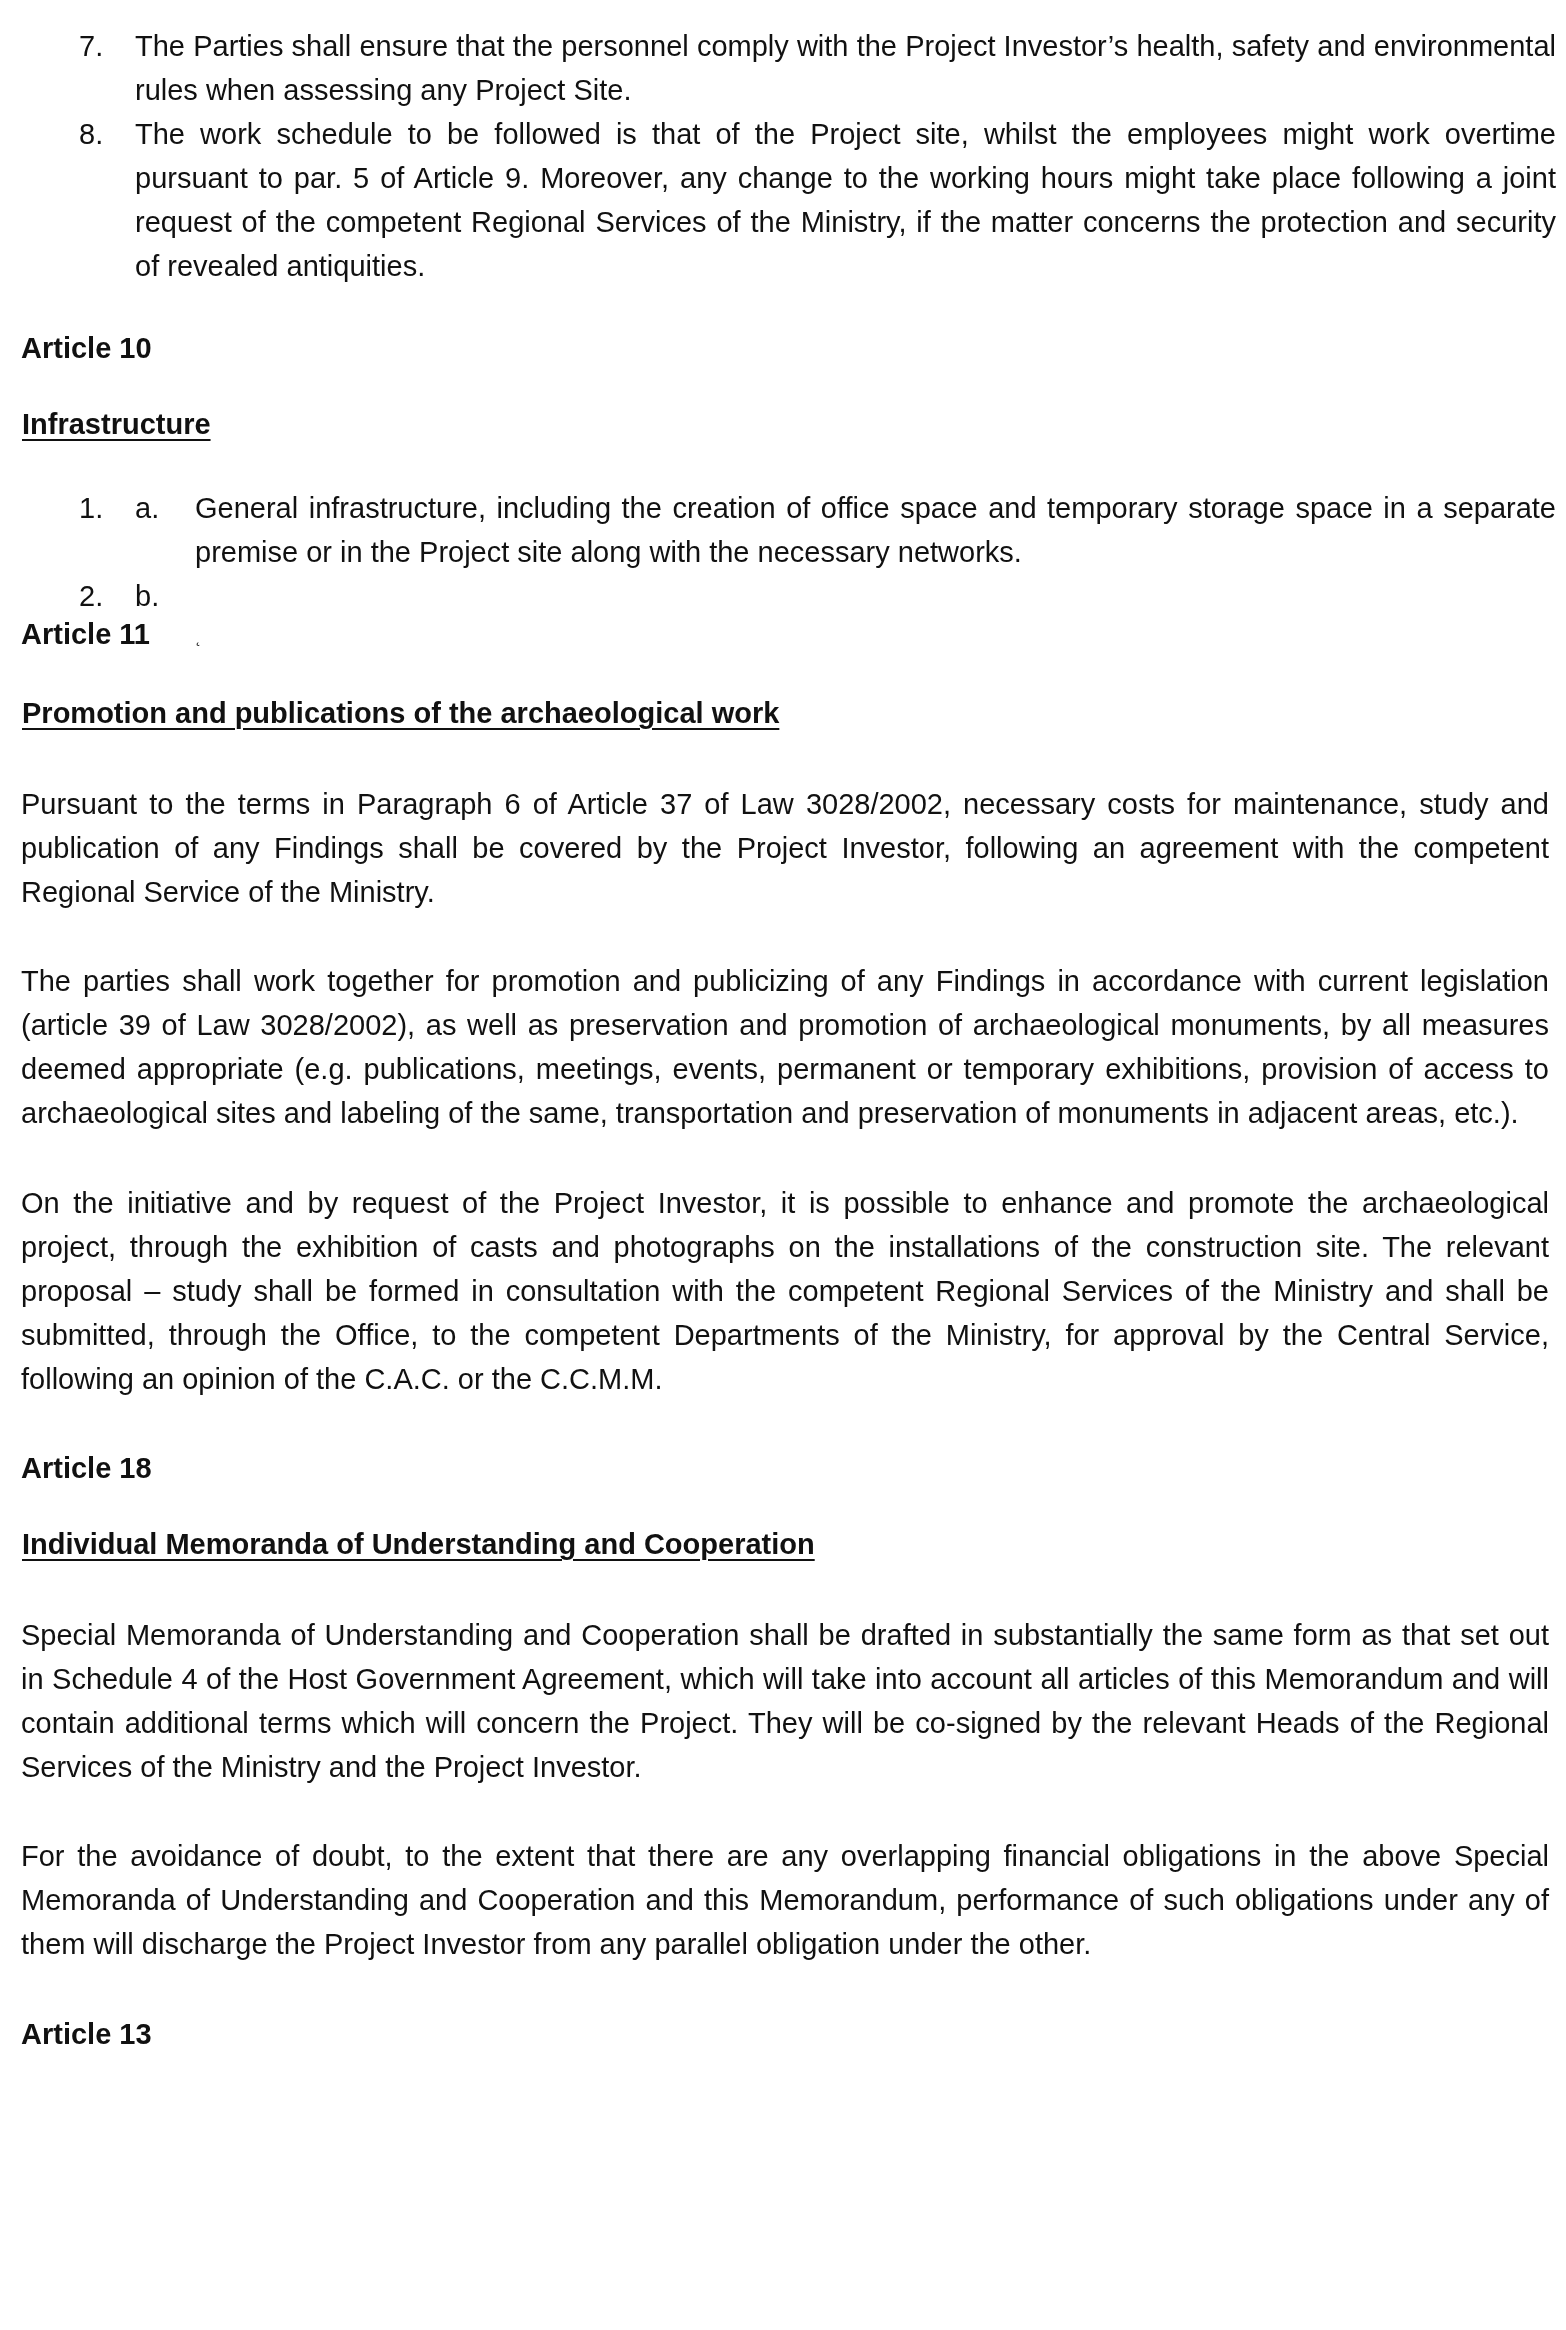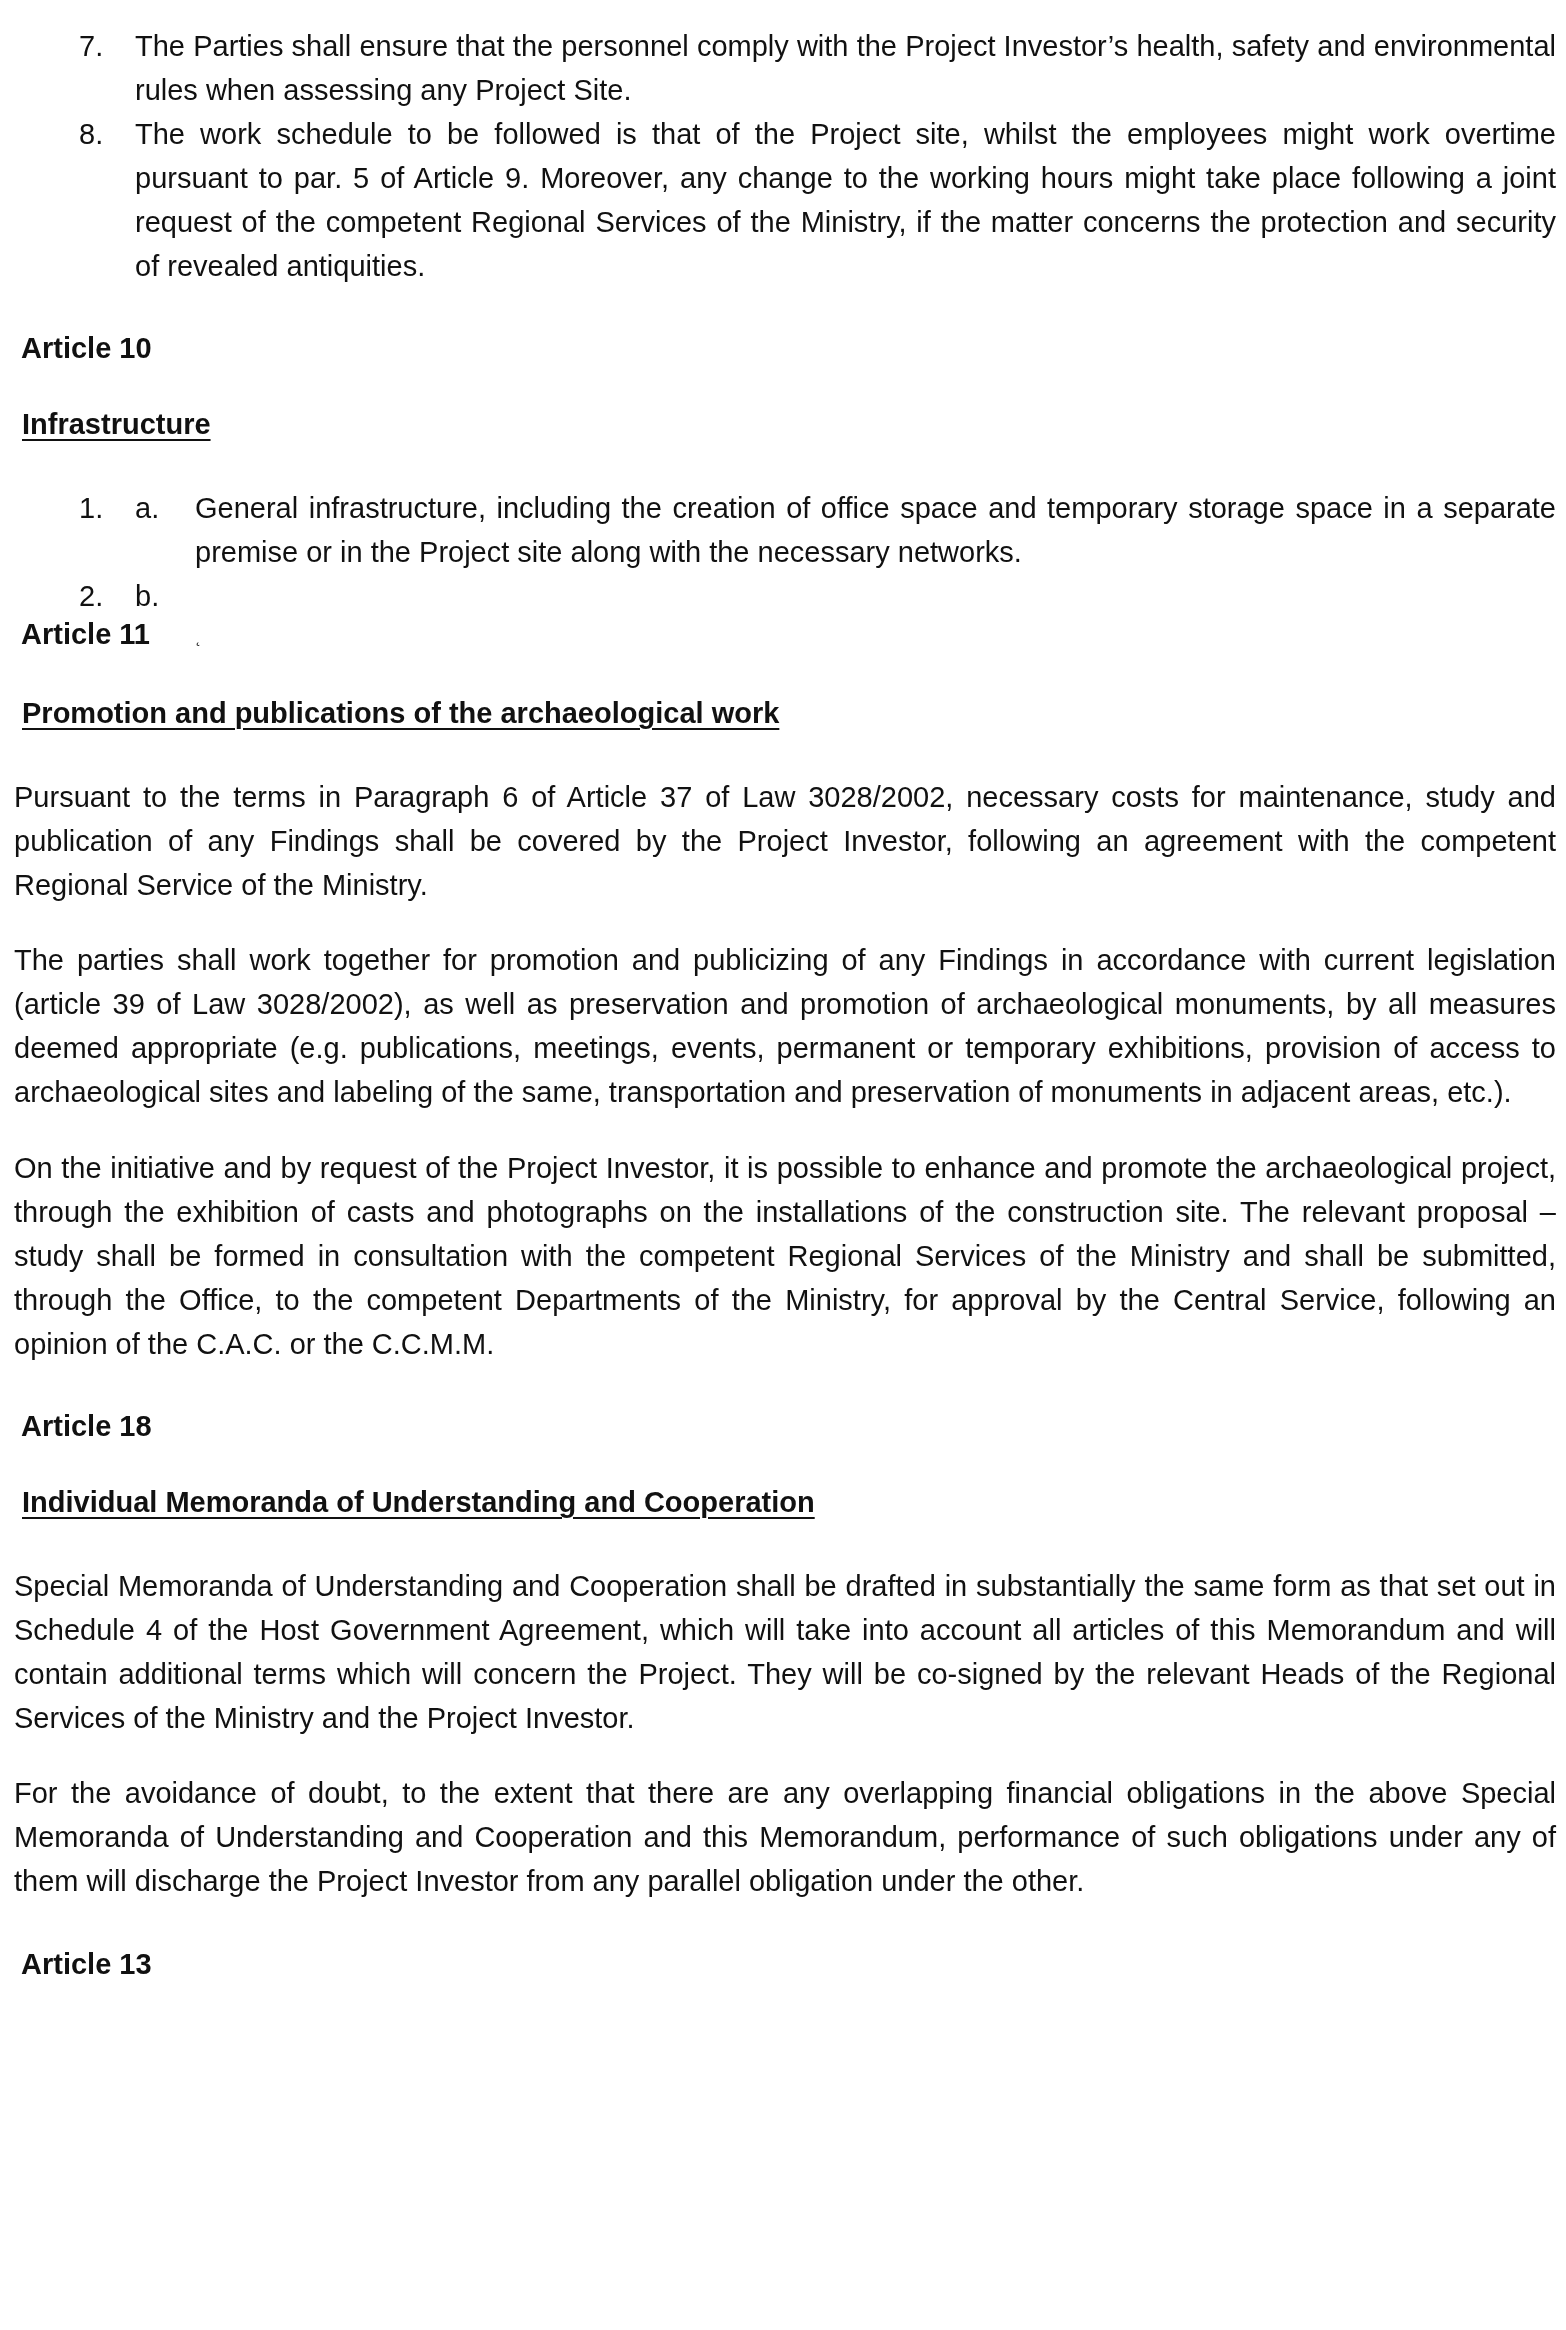--- a/index.html
+++ b/index.html
@@ -57,21 +57,21 @@
       margin: 7px;
     }
     .section-title {
       font-weight: bold;
       text-decoration: underline;
       text-decoration-thickness: 2.4px;
       text-underline-offset: 4.7px;
       margin: 8px;
     }
     .para {
-      margin: 0;
+      margin: 7px;
       text-align: justify;
     }
     .gap-sm { height: 17.3px; }
     .gap-md { height: 31.5px; }
     .stray-mark {
       display: inline-block;
       margin-left: 46px;
       font-weight: normal;
       font-size: 15.8px;
       vertical-align: middle;

